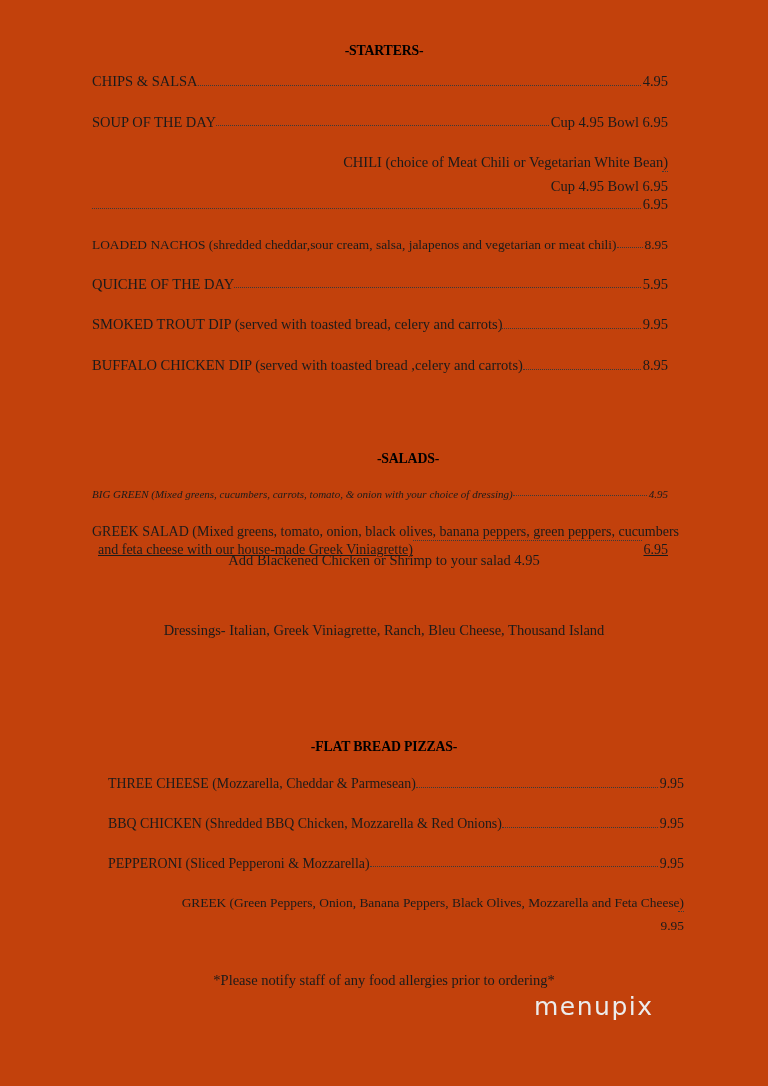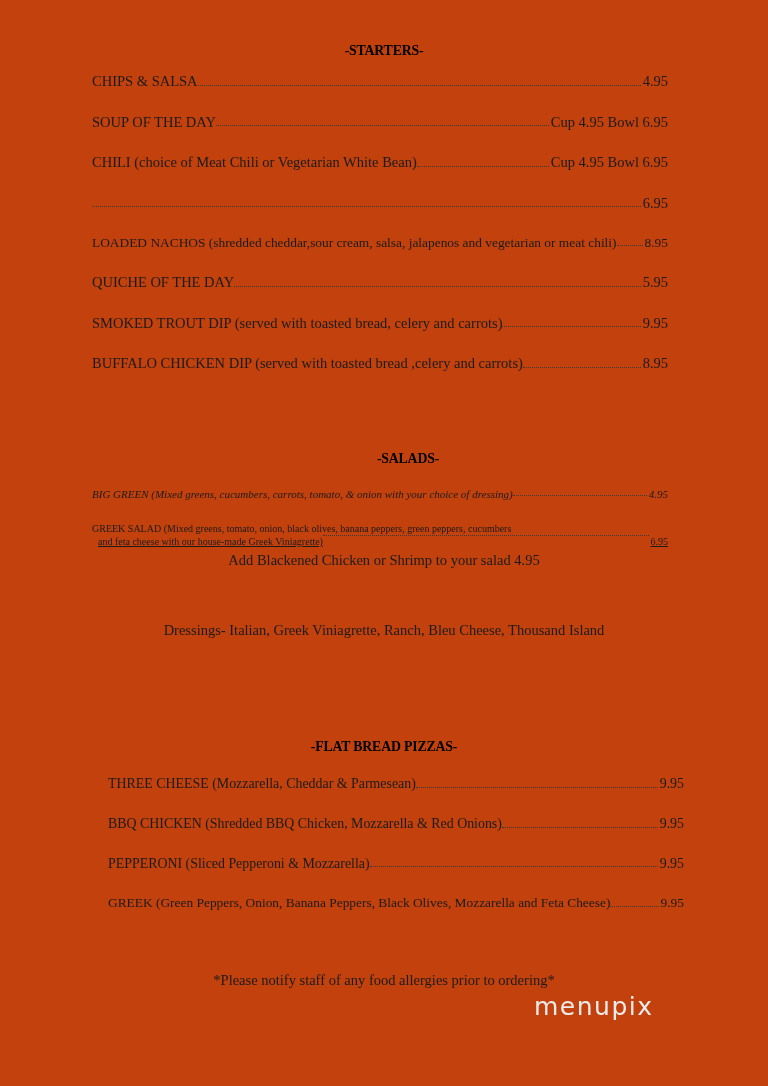--- a/index.html
+++ b/index.html
@@ -134,21 +134,21 @@
     <li class="menu-row" style="margin-bottom:22px;">
       <span class="item-text">CHIPS &amp; SALSA</span>
       <span class="leader"></span>
       <span class="price">4.95</span>
     </li>
     <li class="menu-row" style="margin-bottom:22px;">
       <span class="item-text">SOUP OF THE DAY</span>
       <span class="leader"></span>
       <span class="price">Cup 4.95  Bowl 6.95</span>
     </li>
-    <li class="menu-row" style="margin-bottom:22px;">
+    <li class="menu-row" style="flex-direction:column;">
       <span class="item-text">CHILI (choice of Meat Chili or Vegetarian White Bean)</span>
       <span class="leader"></span>
       <span class="price">Cup 4.95  Bowl 6.95</span>
     </li>
     <li class="menu-row" style="margin-bottom:22px;">
       <span class="leader"></span>
       <span class="price">6.95</span>
     </li>
     <li class="menu-row" style="margin-bottom:22px;font-size:13.4px;">
       <span class="item-text">LOADED NACHOS (shredded cheddar,sour cream, salsa, jalapenos and vegetarian or meat chili)</span>
@@ -175,21 +175,21 @@
   <div class="blk" style="top:450px;padding-left:24px;">
     <div class="section-heading">-SALADS-</div>
   </div>
 
   <ul class="menu-list blk" style="top:487px;">
     <li class="menu-row" style="margin-bottom:22px;font-size:11px;font-style:italic;">
       <span class="item-text">BIG GREEN (Mixed greens, cucumbers, carrots, tomato, &amp; onion with your choice of dressing)</span>
       <span class="leader"></span>
       <span class="price">4.95</span>
     </li>
-    <li class="menu-row wrap" style="font-size:10px;">
+    <li class="menu-row wrap" style="font-size:14px;">
       <span class="wrap-line1">GREEK SALAD (Mixed greens, tomato, onion, black olives, banana peppers, green peppers, cucumbers</span>
       <span class="wrap-line2">
         <span class="item-text">and feta cheese with our house-made Greek Viniagrette)</span>
         <span class="leader"></span>
         <span class="price">6.95</span>
       </span>
     </li>
   </ul>
 
   <div class="blk" style="top:552px;">
@@ -213,21 +213,21 @@
     <li class="menu-row" style="margin-bottom:22px;font-size:13.9px;">
       <span class="item-text">BBQ CHICKEN  (Shredded BBQ Chicken, Mozzarella &amp; Red Onions) </span>
       <span class="leader"></span>
       <span class="price">9.95</span>
     </li>
     <li class="menu-row" style="margin-bottom:22px;font-size:13.9px;">
       <span class="item-text">PEPPERONI  (Sliced Pepperoni &amp; Mozzarella)</span>
       <span class="leader"></span>
       <span class="price">9.95</span>
     </li>
-    <li class="menu-row" style="margin-bottom:0;font-size:13.4px;">
+    <li class="menu-row" style="margin-bottom:0;font-size:13.4px;flex-direction:column;">
       <span class="item-text">GREEK  (Green Peppers, Onion, Banana Peppers, Black Olives, Mozzarella and Feta Cheese)</span>
       <span class="leader"></span>
       <span class="price">9.95</span>
     </li>
   </ul>
 
   <div class="blk" style="top:972px;">
     <div class="footer-note">*Please notify staff of any food allergies prior to ordering*</div>
   </div>
 

